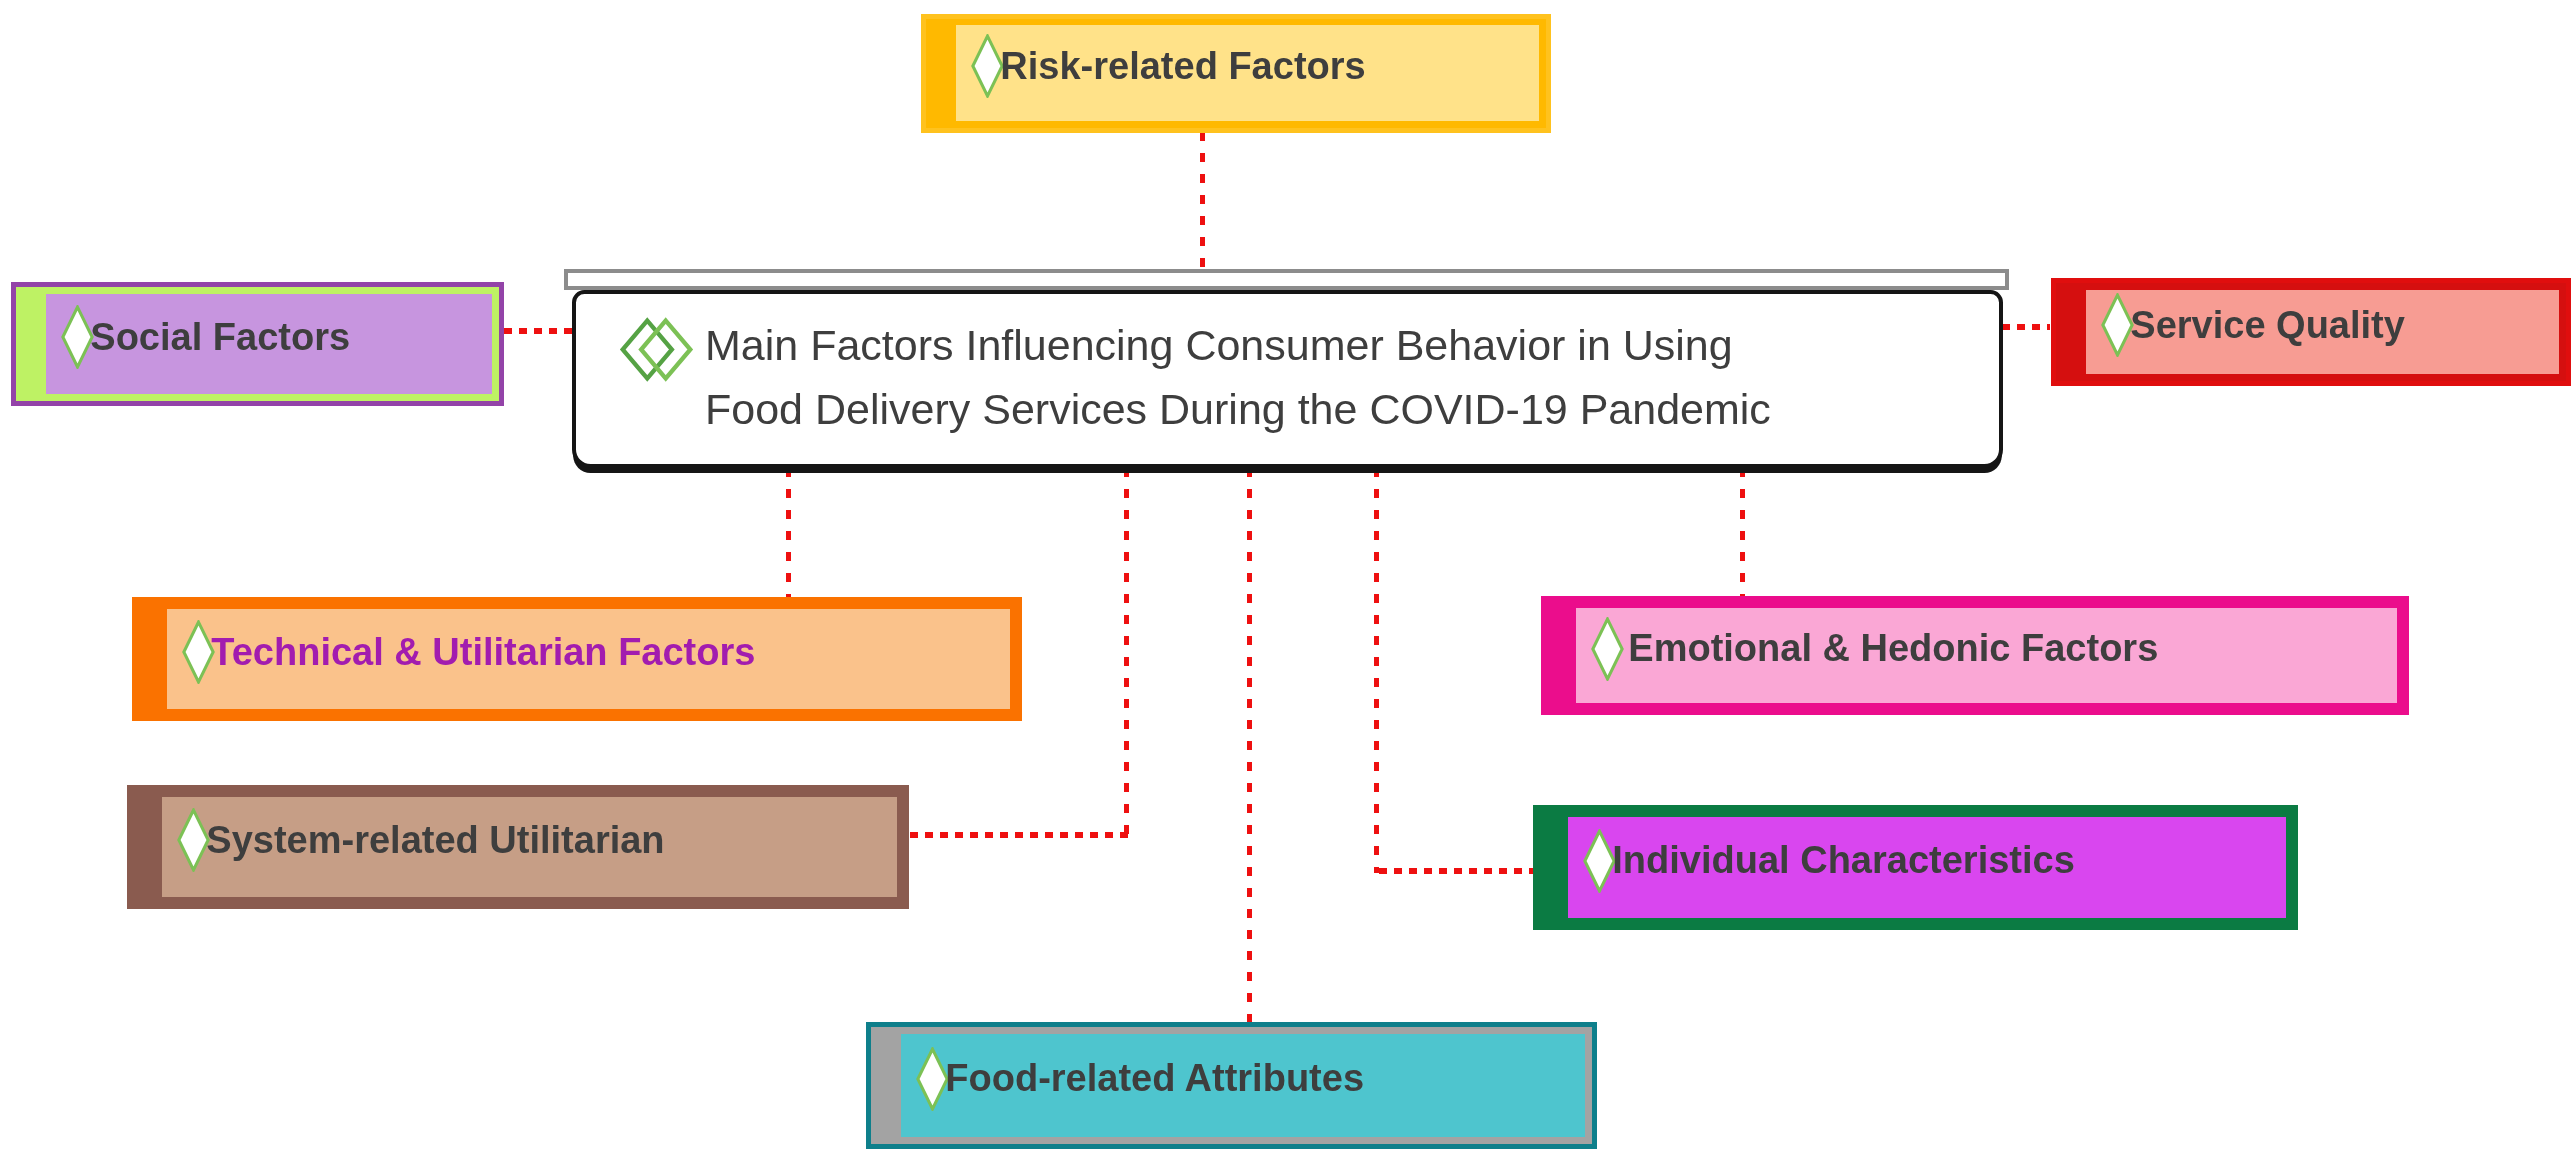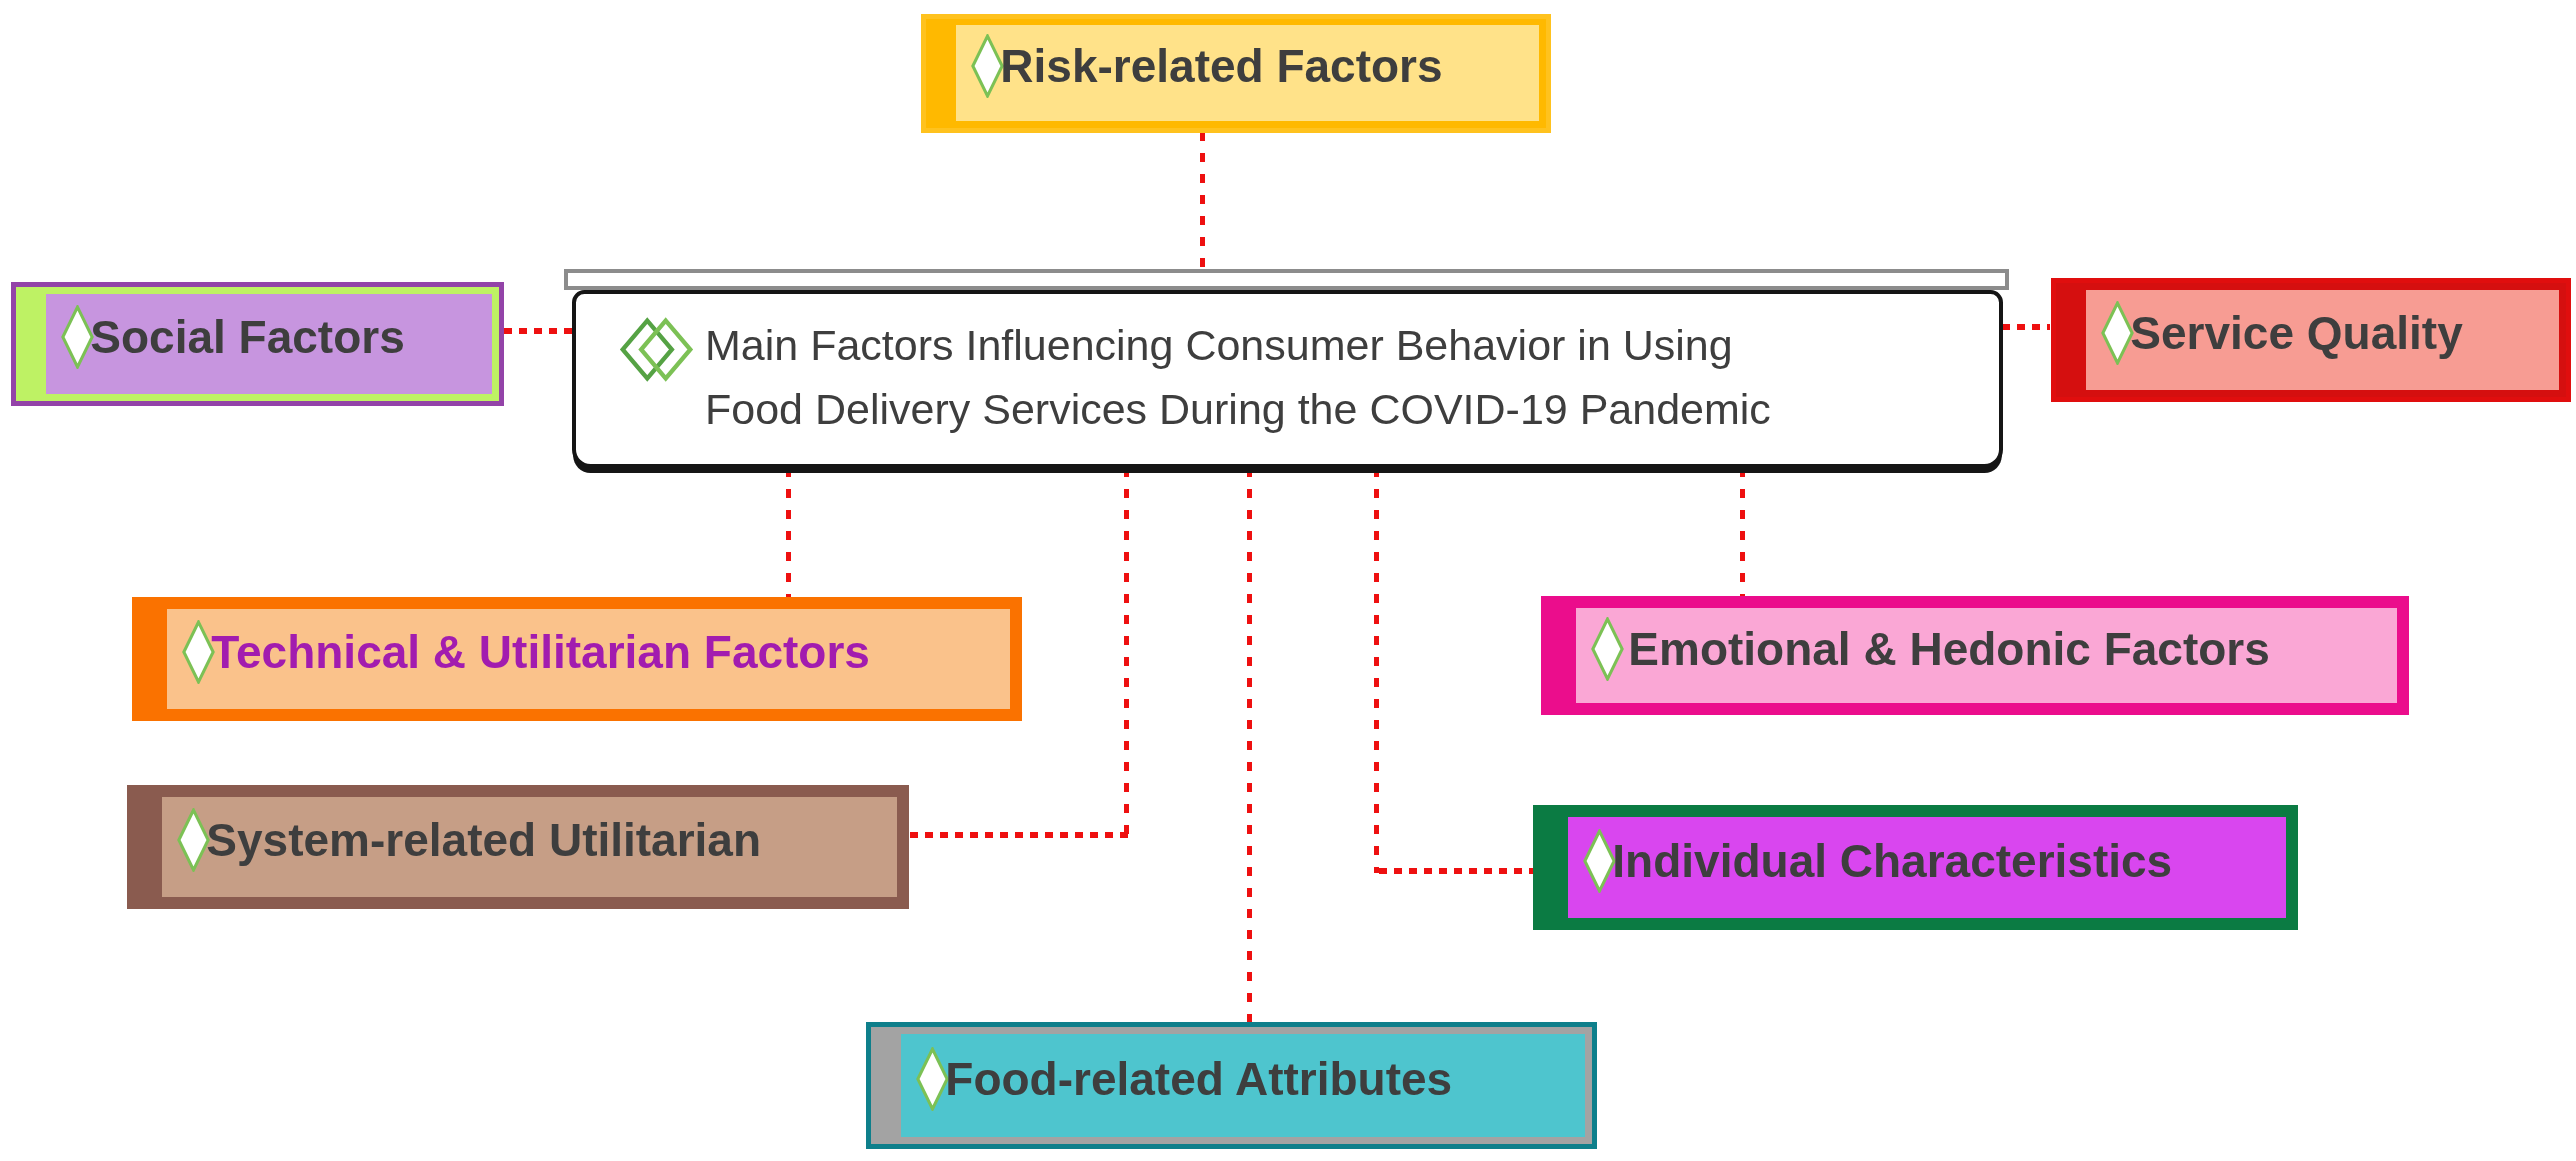--- a/index.html
+++ b/index.html
@@ -17,21 +17,21 @@
     padding:6.8px 6.8px 6.8px 30px; 
     display:flex;
   }
   .node .fill{
     flex:1;display:flex;align-items:center;
     padding:0 6.2px 13.6px 15px; 
   }
   .dicon{display:inline-flex;flex:0 0 auto;margin-right:-3.7px;}
   .dicon svg{display:block;}
   .lbl{
-    font-size:46px;font-weight:bold;white-space:nowrap;letter-spacing:0;
+    font-size:38px;font-weight:bold;white-space:nowrap;letter-spacing:0;
   }
 
   
   .center-box{
     position:absolute;box-sizing:border-box;
     left:572px;top:290px;width:1431px;height:178px;
     border:4.3px solid #151515;
     border-radius:12.4px 12.4px 18.5px 18.5px;
     box-shadow:0 6.2px 0 -1.2px #151515;
     display:flex;align-items:flex-start;
@@ -105,21 +105,21 @@
     <div class="fill" style="background-color: rgb(199, 149, 223);">
       <span class="dicon">
         <svg width="33" height="64" viewBox="0 0 54 104">
           <polygon points="27,3 51,52 27,101 3,52" stroke-width="5" style="fill: rgb(255, 255, 255); stroke: rgb(124, 193, 85);"></polygon>
         </svg>
       </span>
       <span class="lbl" style="color: rgb(62, 62, 62);">Social Factors</span>
     </div>
   </div>
 
-  <div class="node" style="left: 2051px; top: 278px; width: 520px; height: 124px; border-color: rgb(224, 14, 14); background-color: rgb(213, 15, 15);">
+  <div class="node" style="left: 2051px; top: 278px; width: 520px; height: 108px; border-color: rgb(224, 14, 14); background-color: rgb(213, 15, 15);">
     <div class="fill" style="background-color: rgb(247, 156, 147);">
       <span class="dicon">
         <svg width="33" height="64" viewBox="0 0 54 104">
           <polygon points="27,3 51,52 27,101 3,52" stroke-width="5" style="fill: rgb(255, 255, 255); stroke: rgb(124, 193, 85);"></polygon>
         </svg>
       </span>
       <span class="lbl" style="color: rgb(62, 62, 62);">Service Quality</span>
     </div>
   </div>
 

